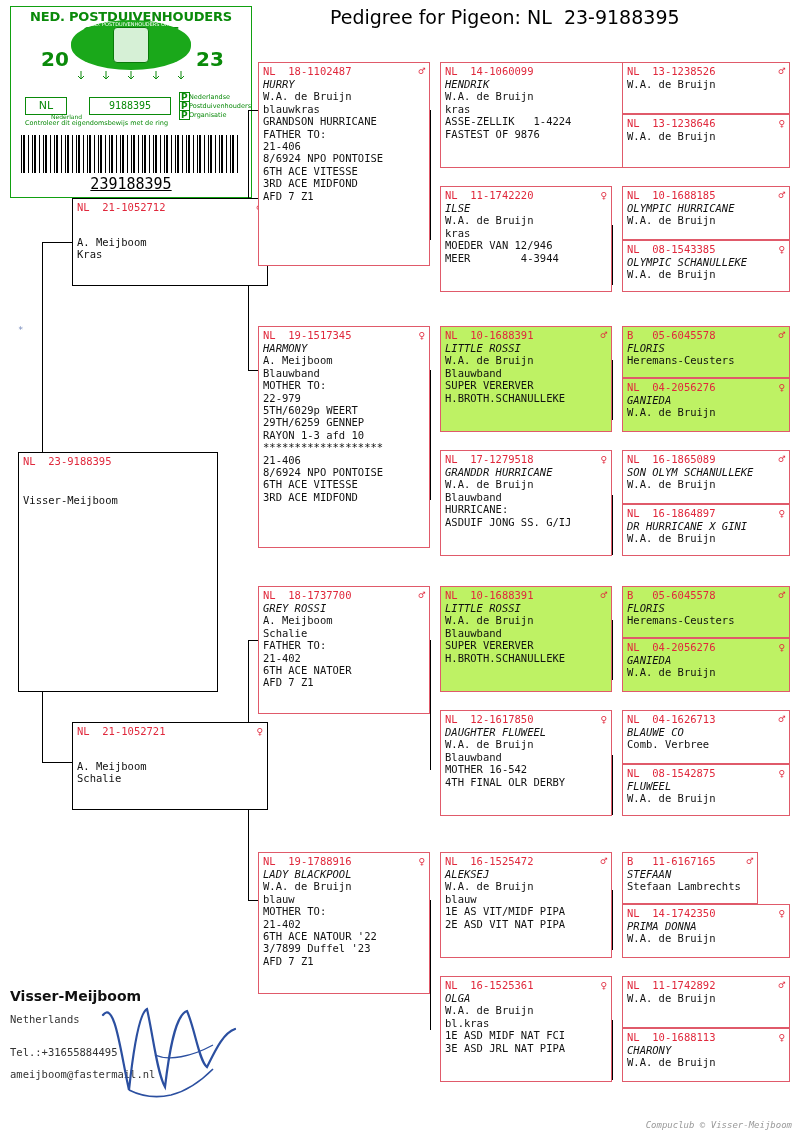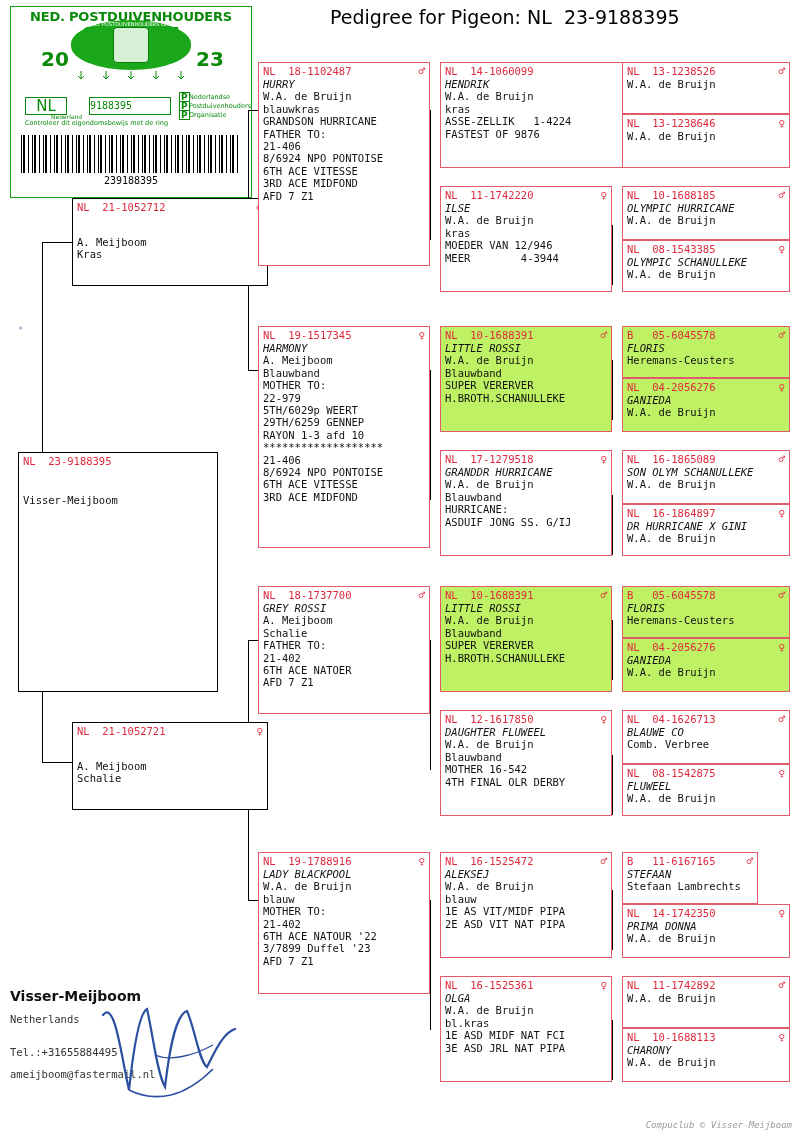--- a/index.html
+++ b/index.html
@@ -48,43 +48,43 @@
   .ring .y2{position:absolute;left:185px;top:40px;font-family:"DejaVu Sans",sans-serif;font-weight:bold;font-size:20px;color:#0a8a0a;}
   .ring .arrows{position:absolute;left:60px;top:62px;width:120px;height:12px;}
   .ring .eigendom{
     position:absolute;left:4px;top:68px;width:232px;text-align:center;
     font-family:"DejaVu Sans","Liberation Sans",sans-serif;font-weight:bold;font-size:14.5px;color:#0a8a0a;
     white-space:pre;
   }
   .ring .eigendom .sub{font-size:8px;font-weight:normal;}
   .ring .nlbox{
     position:absolute;left:14px;top:90px;width:40px;height:16px;border:1px solid #0a8a0a;
-    font-family:"DejaVu Sans",sans-serif;font-size:15px;color:#0a8a0a;text-align:center;line-height:16px;
+    font-family:"DejaVu Sans",sans-serif;font-size:11px;color:#0a8a0a;text-align:center;line-height:16px;
   }
   .ring .nlnum{
     position:absolute;left:78px;top:90px;width:80px;height:16px;border:1px solid #0a8a0a;
-    font-family:"DejaVu Sans Mono",monospace;font-size:10px;color:#0a8a0a;text-align:left;line-height:16px;
+    font-family:"DejaVu Sans Mono",monospace;font-size:10px;color:#0a8a0a;text-align:center;line-height:16px;
   }
   .ring .plist{position:absolute;left:168px;top:86px;font-size:6.5px;color:#0a8a0a;font-family:"DejaVu Sans",sans-serif;line-height:9px;}
   .ring .plist div{position:relative;padding-left:10px;}
   .ring .plist div:before{
     content:"P";position:absolute;left:0;top:-1px;font-weight:bold;font-size:9px;color:#0a8a0a;
     border:1px solid #0a8a0a;line-height:8px;padding:0 1px;
   }
   .ring .ctrl{
     position:absolute;left:14px;top:112px;font-size:6.5px;color:#0a8a0a;font-family:"DejaVu Sans",sans-serif;
   }
   .ring .nederland{position:absolute;left:40px;top:106px;font-size:6px;color:#0a8a0a;font-family:"DejaVu Sans",sans-serif;}
   .ring .barcode{
     position:absolute;left:10px;top:128px;width:220px;height:38px;
     background:repeating-linear-gradient(90deg,#000 0 1px,#fff 1px 2px,#000 2px 4px,#fff 4px 7px,#000 7px 8px,#fff 8px 11px);
   }
   .ring .bnum{
     position:absolute;left:0;top:168px;width:240px;text-align:center;
-    font-family:"DejaVu Sans Mono",monospace;font-size:10px;color:#000;
+    font-family:"DejaVu Sans Mono",monospace;font-size:15px;color:#000;text-decoration:underline;
   }
 
   
   .box{
     position:absolute;
     border:1px solid #e05a6a;
     background:#fff;
     box-sizing:border-box;
     overflow:hidden;
   }

